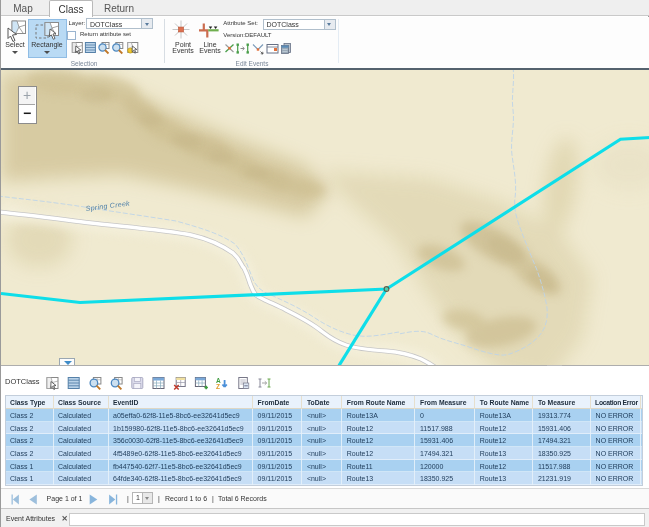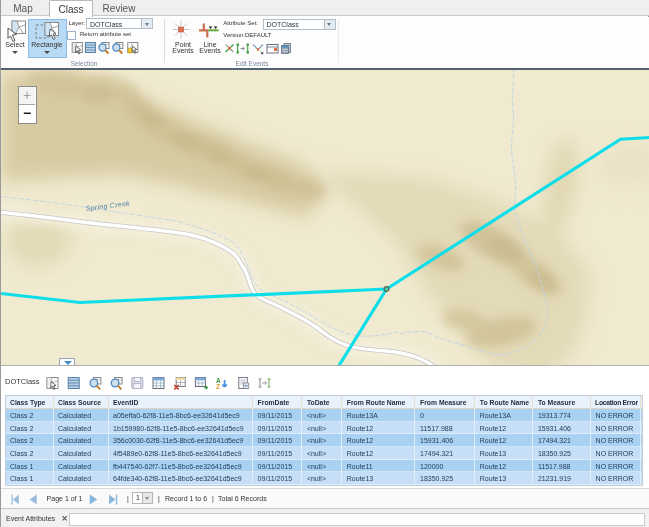--- a/index.html
+++ b/index.html
@@ -90,21 +90,21 @@
 #btab-box { position:absolute; left:68px; top:4px; width:576px; height:13px;
   background:#fff; border:1px solid #c9c9c9; }
 </style>
 </head>
 <body>
 <div id="page">
 
   <div id="tabbar"></div>
   <div class="toptab" style="left:6px; width:32px;">Map</div>
   <div class="toptab" id="tab-edit">Class</div>
-  <div class="toptab" style="left:100px; width:36px;">Review</div>
+  <div class="toptab" style="left:100px; width:36px;">Return</div>
 
   <div id="ribbon">
 
     <svg class="abs" style="left:2px; top:2px;" width="30" height="26" viewBox="0 0 30 26">
       <rect x="9" y="2" width="13.5" height="12.5" fill="#fff" stroke="#8a8a8a" stroke-width="1"></rect>
       <path d="M9,2 L14,2 L16,8 L13,14 L9,14 Z" fill="#cfe5f5" stroke="#8a8a8a" stroke-width="0.8"></path>
       <path d="M16,8 L22.5,6 M16,8 L20,14" fill="none" stroke="#8a8a8a" stroke-width="0.8"></path>
       <path d="M5,9 L13.5,15.5 L9.5,16 L12,21.5 L10,22.5 L7.5,17 L5,19.5 Z" fill="#fff" stroke="#555" stroke-width="1"></path>
     </svg>
     <div class="bigbtn-label" style="left:1px; top:24.5px; width:26px;">Select</div>

